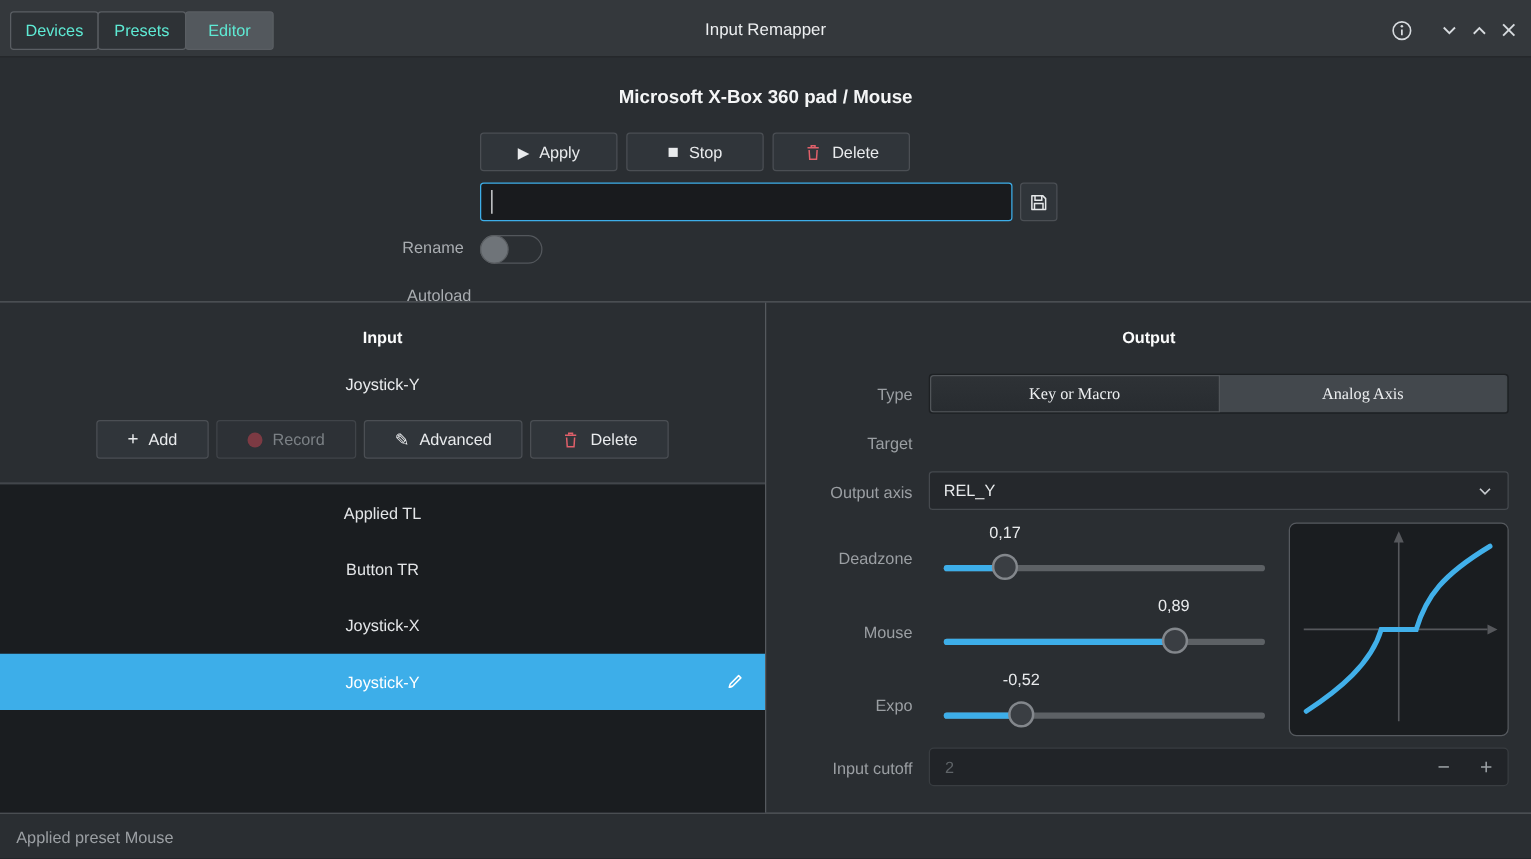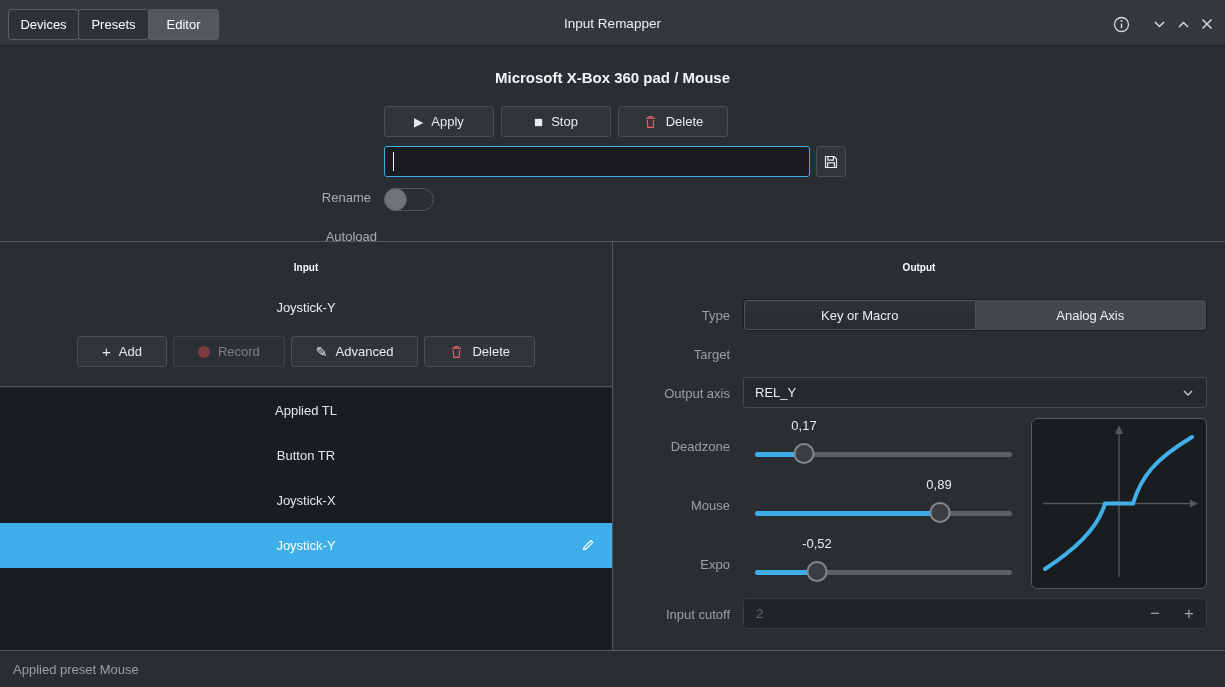--- a/index.html
+++ b/index.html
@@ -8,21 +8,21 @@
     position:relative; width:1225px; height:687px; overflow:hidden;
     background:#2a2e32; font-family:"Liberation Sans","DejaVu Sans",sans-serif;
     font-size:13px; color:#e9ebed;
   }
   
   .titlebar { position:absolute; left:0; top:0; width:1225px; height:46px;
     background:#34383c; border-bottom:1px solid #202326; }
   .tabs { position:absolute; left:8px; top:9px; display:flex; }
   .tab { width:71px; height:31px; display:flex; align-items:center; justify-content:center;
     background:#2e3236; border:1px solid #5a5e63; border-radius:3px; margin-left:-1px;
-    color:#ffffff; cursor:default; }
+    color:#5eead4; cursor:default; }
   .tab:first-child { margin-left:0; }
   .tab.active { background:#53585d; position:relative; z-index:2; }
   .window-title { position:absolute; left:0; top:0; width:100%; height:46px;
     display:flex; align-items:center; justify-content:center; color:#eceef0; font-size:13.5px; }
   .win-controls { position:absolute; right:6px; top:12px; display:flex; align-items:center; }
   .win-btn { width:24px; height:24px; display:flex; align-items:center; justify-content:center; }
   .win-btn.info { margin-right:14px; }
   
   .device-title { position:absolute; left:0; top:69px; width:100%; text-align:center;
     font-weight:bold; font-size:15px; color:#f4f5f6; }
@@ -41,21 +41,21 @@
   .save-btn { position:absolute; left:816px; top:146px; width:30px; height:31px; }
   .autoload-label { position:absolute; left:240px; top:192px; width:137px; text-align:right; color:#a9adb1; }
   .toggle { position:absolute; left:384px; top:188px; width:50px; height:23px;
     border:1px solid #53575c; border-radius:12px; background:#2b2f33; }
   .toggle-knob { position:absolute; left:-1px; top:-1px; width:23px; height:23px;
     border-radius:50%; background:#6f7479; border:1px solid #5a5e62; }
   
   .hdiv { position:absolute; left:0; width:1225px; height:1px; background:#55595e; }
   .hdiv.top { top:241px; } .hdiv.bottom { top:650px; }
   .vdiv { position:absolute; left:612px; top:242px; width:1px; height:408px; background:#55595e; }
-  .panel-heading { font-weight:bold; font-size:10px; color:#fbfcfc; text-align:center; }
+  .panel-heading { font-weight:bold; font-size:13px; color:#fbfcfc; text-align:center; }
   
   .input-panel { position:absolute; left:0; top:242px; width:612px; height:408px; }
   .input-panel .panel-heading { position:absolute; top:20px; width:100%; }
   .active-input { position:absolute; top:58px; width:100%; text-align:center; color:#e9ebed; }
   .input-btn-row { position:absolute; top:94px; left:0; width:100%; display:flex;
     justify-content:center; gap:6px; }
   .input-btn-row .btn { height:31px; padding:0 24px; }
   .btn.disabled { color:#7b8085; border-color:#404449; background:#2d3136; }
   .record-dot { width:12px; height:12px; border-radius:50%; background:#7c3a43; }
   .panel-div { position:absolute; top:144px; left:0; width:612px; height:1px; background:#4b4f54; }
@@ -64,21 +64,21 @@
     color:#e4e6e8; cursor:default; }
   .list-row.selected { background:#3daee9; color:#fff; }
   .row-pencil { position:absolute; right:16px; top:14px; }
   
   .output-panel { position:absolute; left:613px; top:242px; width:612px; height:408px; }
   .output-panel .panel-heading { position:absolute; top:20px; width:100%; }
   .out-label { position:absolute; left:0; width:117px; text-align:right; color:#9b9fa3; }
   .seg-control { position:absolute; left:130px; top:57px; width:464px; height:32px;
     display:flex; border:1px solid #1d2023; border-radius:3px; overflow:hidden; }
   .seg { flex:1; display:flex; align-items:center; justify-content:center; color:#eceef0;
-    background:linear-gradient(#2e3236,#282c30); border:1px solid #515559; }
+    background:linear-gradient(#2e3236,#282c30); border:1px solid #515559;font-family:Liberation Serif, serif; }
   .seg.selected { background:#43484d; border-color:#43484d; }
   .seg:first-child { border-radius:3px 0 0 3px; }
   .seg:last-child { border-radius:0 3px 3px 0; border-left:none; }
   .dropdown { position:absolute; left:130px; width:464px; height:31px;
     background:#25282c; border:1px solid #45494e; border-radius:3px;
     display:flex; align-items:center; justify-content:space-between; padding:0 11px; }
   .slider { position:absolute; left:142px; width:257px; height:22px; }
   .slider .track { position:absolute; left:0; top:9px; width:100%; height:5px;
     background:#5d6165; border-radius:3px; }
   .slider .fill { position:absolute; left:0; top:9px; height:5px; background:#3daee9; border-radius:3px; }

